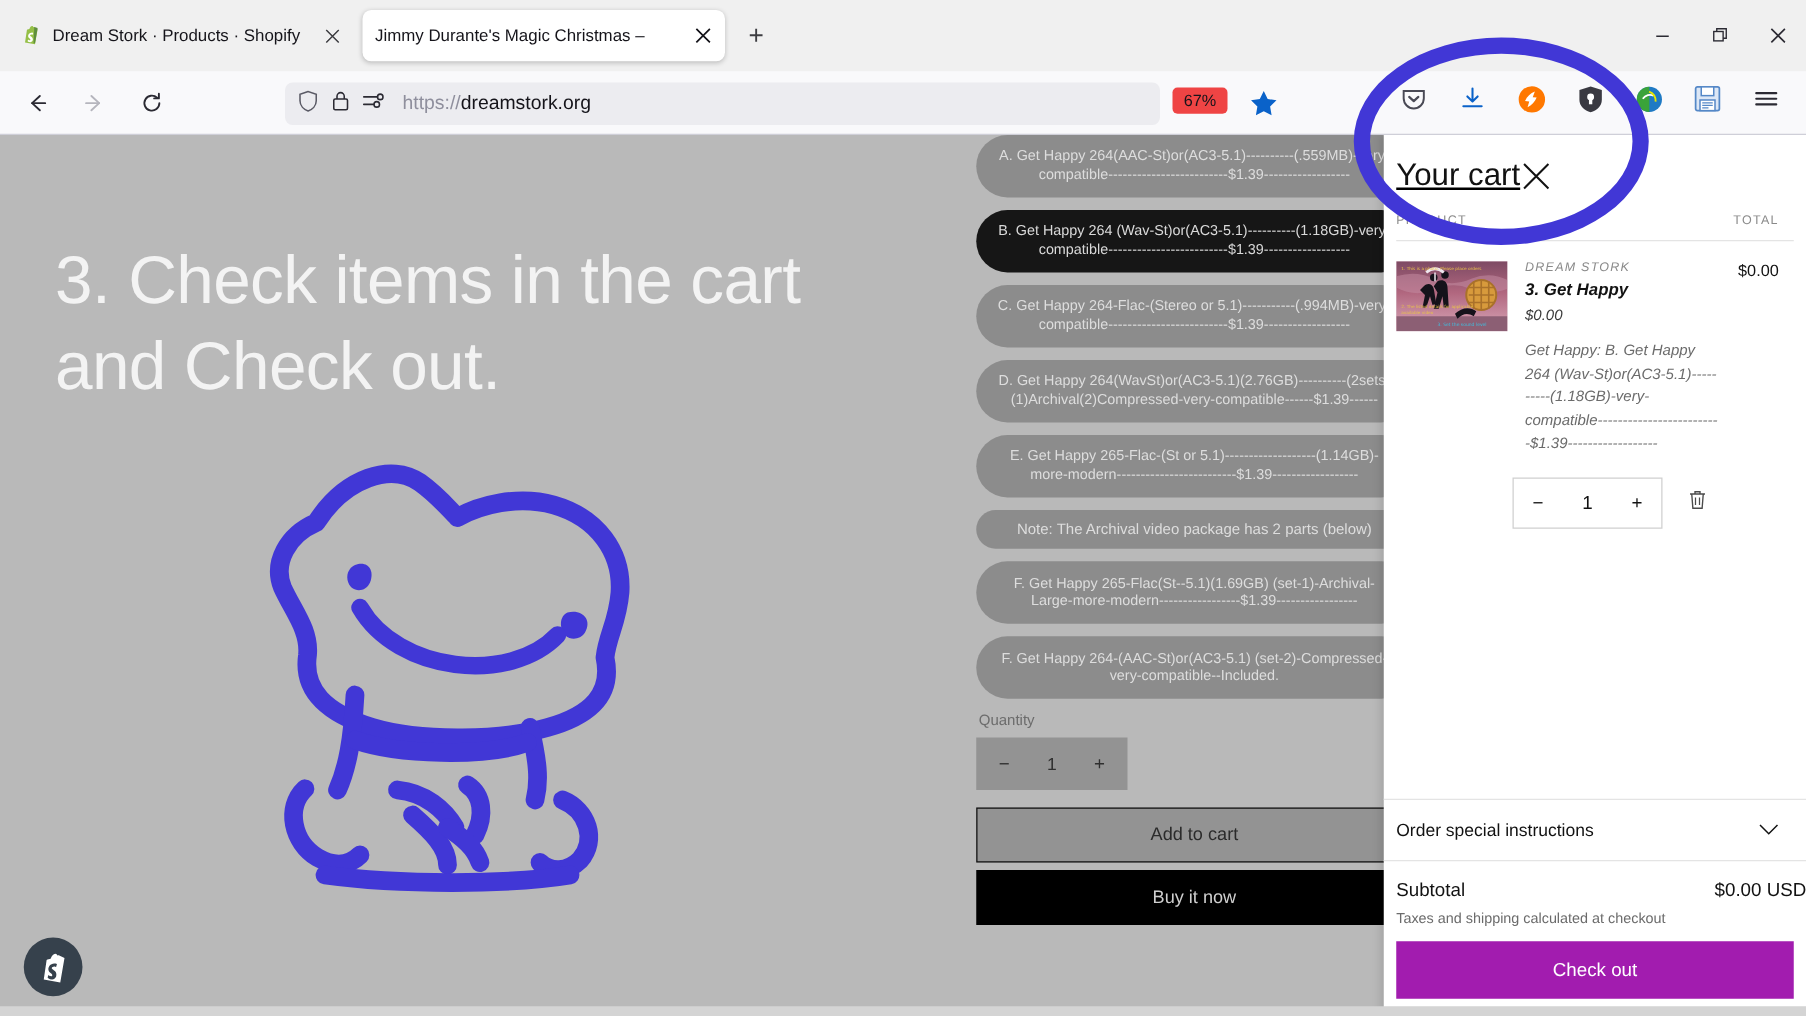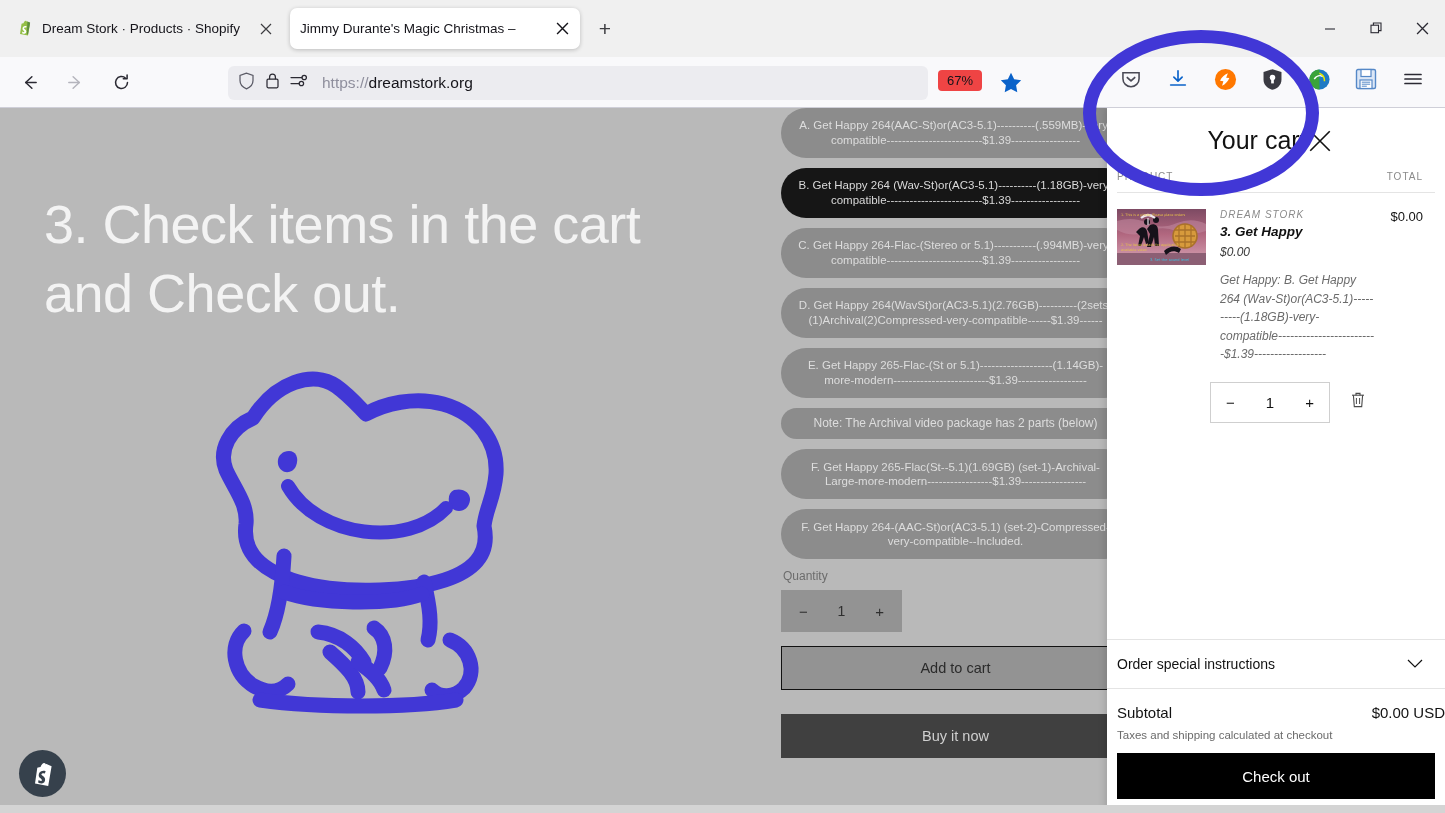--- a/index.html
+++ b/index.html
@@ -131,34 +131,35 @@
     padding: 0 18px; color: #2f2f2f; font-size: 15px;
   }
   .qty-box .q-num { font-size: 14px; }
   .btn-addcart {
     width: 349px; height: 44px; margin-top: 14px;
     background: #939393; border: 1.5px solid #111;
     color: #2b2b2b; font-size: 14.5px;
     display: flex; align-items: center; justify-content: center;
   }
   .btn-buynow {
-    width: 349px; height: 44px; margin-top: 24px;
-    background: #404040; color: #cfcfcf; font-size: 14.5px;
+    width: 349px; height: 44px; margin-top: 6px;
+    background: #000000; color: #cfcfcf; font-size: 14.5px;
     display: flex; align-items: center; justify-content: center;
   }
 
   
   .cart {
     position: absolute; right: 0; top: 0; width: 338px; height: 705px;
     background: #ffffff; box-shadow: -2px 0 7px rgba(0,0,0,.13);
     display: flex; flex-direction: column;
   }
   .cart-head {
-    display: flex; align-items: center; justify-content: center;
+    display: flex; align-items: center; justify-content: flex-start;
     padding: 18px 22px 10px 10px;
+    text-decoration: underline;
   }
   .cart-title { font-size: 25px; color: #121212; font-weight: 400; }
   .cart-close { color: #121212; display: flex; }
   .cart-colheads {
     display: flex; justify-content: space-between;
     padding: 6px 22px 10px 10px;
     font-size: 10px; letter-spacing: 1px; color: #8a8a8a;
   }
   .cart-divider { height: 1px; background: #e4e4e4; margin: 0 10px; }
   .cart-item { display: flex; gap: 14px; padding: 16px 22px 0 10px; }
@@ -188,21 +189,21 @@
     padding: 16px 22px 16px 10px; border-top: 1px solid #e4e4e4;
     border-bottom: 1px solid #e4e4e4; margin: 0 0 0 0;
     font-size: 14px; color: #121212;
   }
   .subtotal-row {
     display: flex; align-items: baseline; justify-content: space-between;
     padding: 15px 0 0 10px; font-size: 15px; color: #121212;
   }
   .tax-note { font-size: 11.5px; color: #6b6b6b; padding: 8px 0 0 10px; }
   .btn-checkout {
-    margin: 12px 10px 14px 10px; height: 46px; background: #000000;
+    margin: 12px 10px 14px 10px; height: 46px; background: #a21caf;
     color: #ffffff; font-size: 15px;
     display: flex; align-items: center; justify-content: center;
   }
 
   
   .annot {
     position: absolute; left: 1083px; top: 30px;
     width: 236px; height: 166px; border: 13px solid #4137d6;
     border-radius: 50%; pointer-events: none; z-index: 50;
   }

